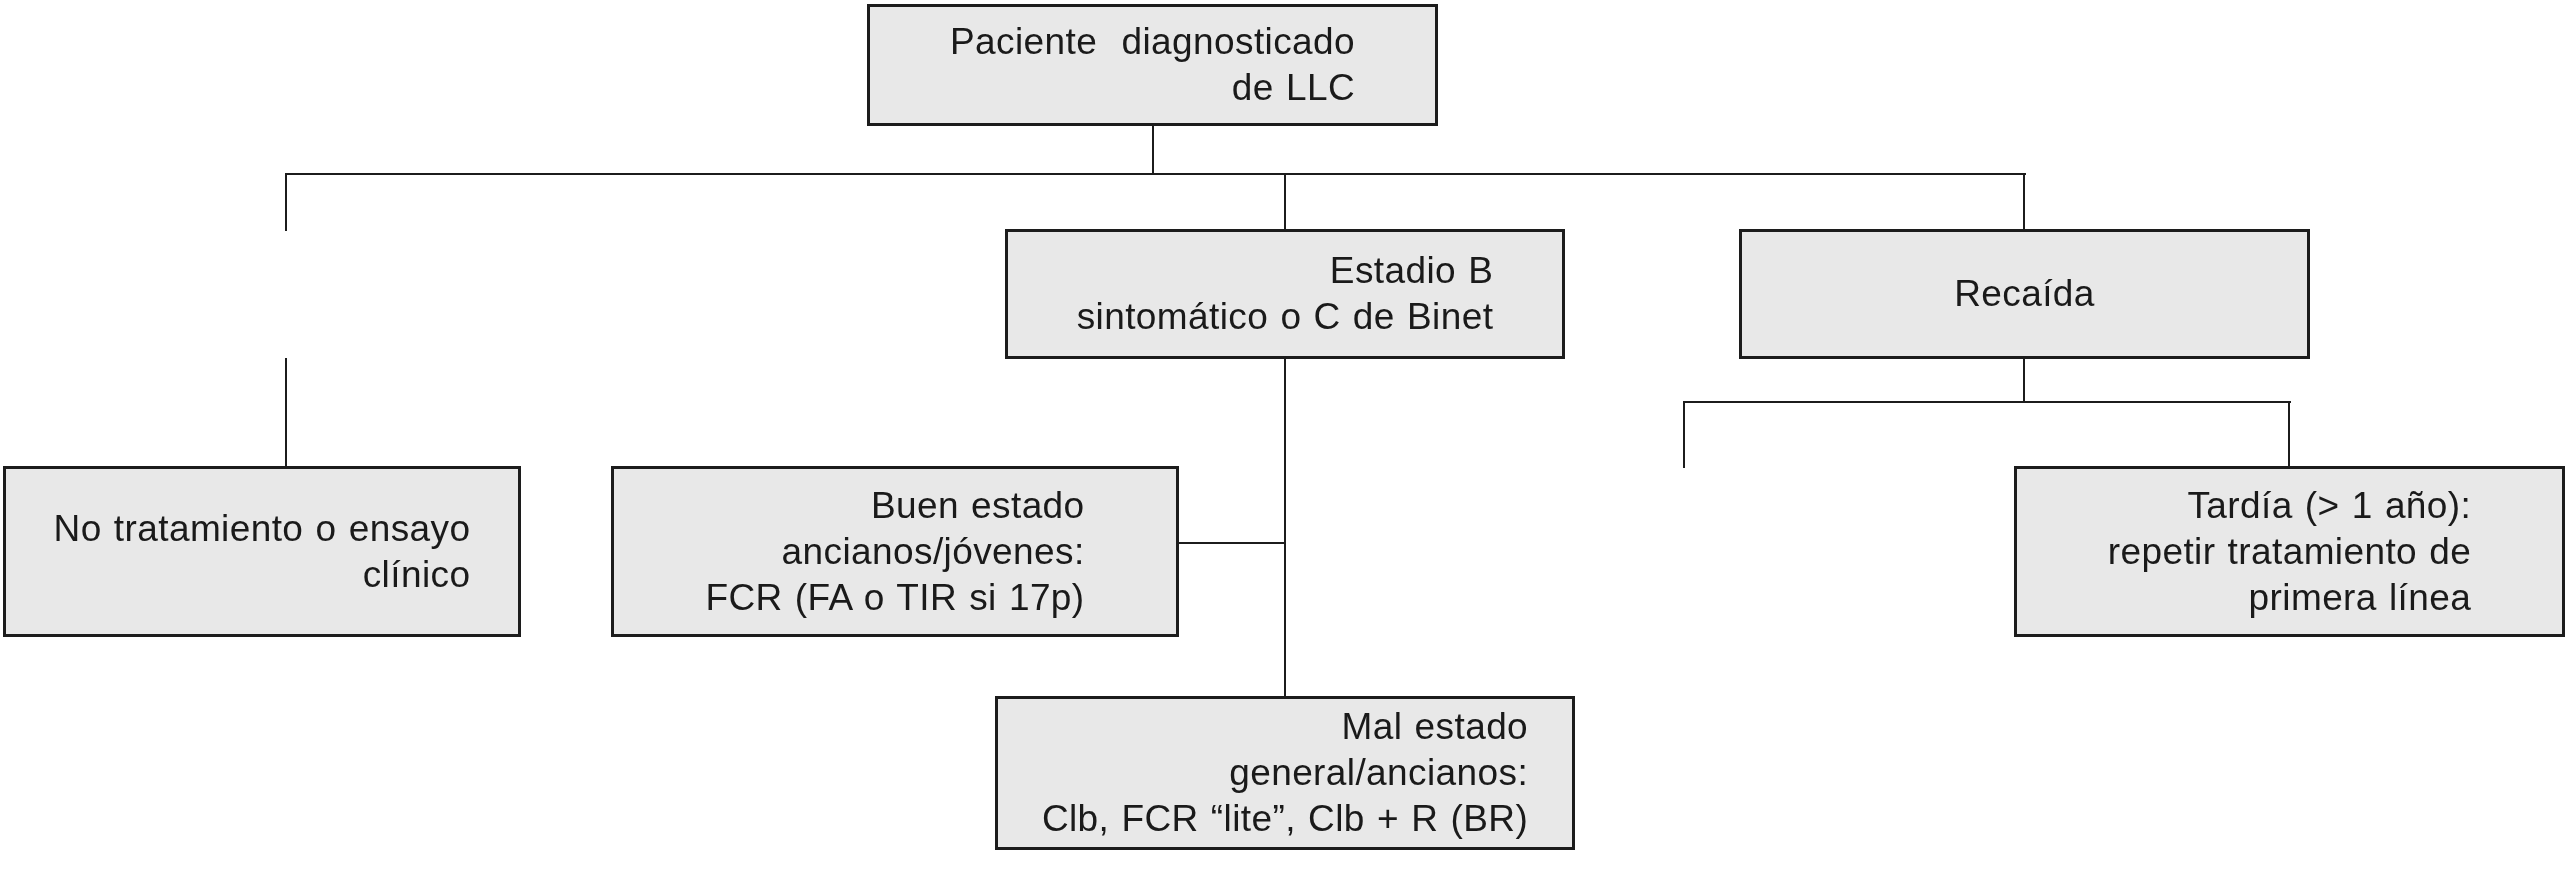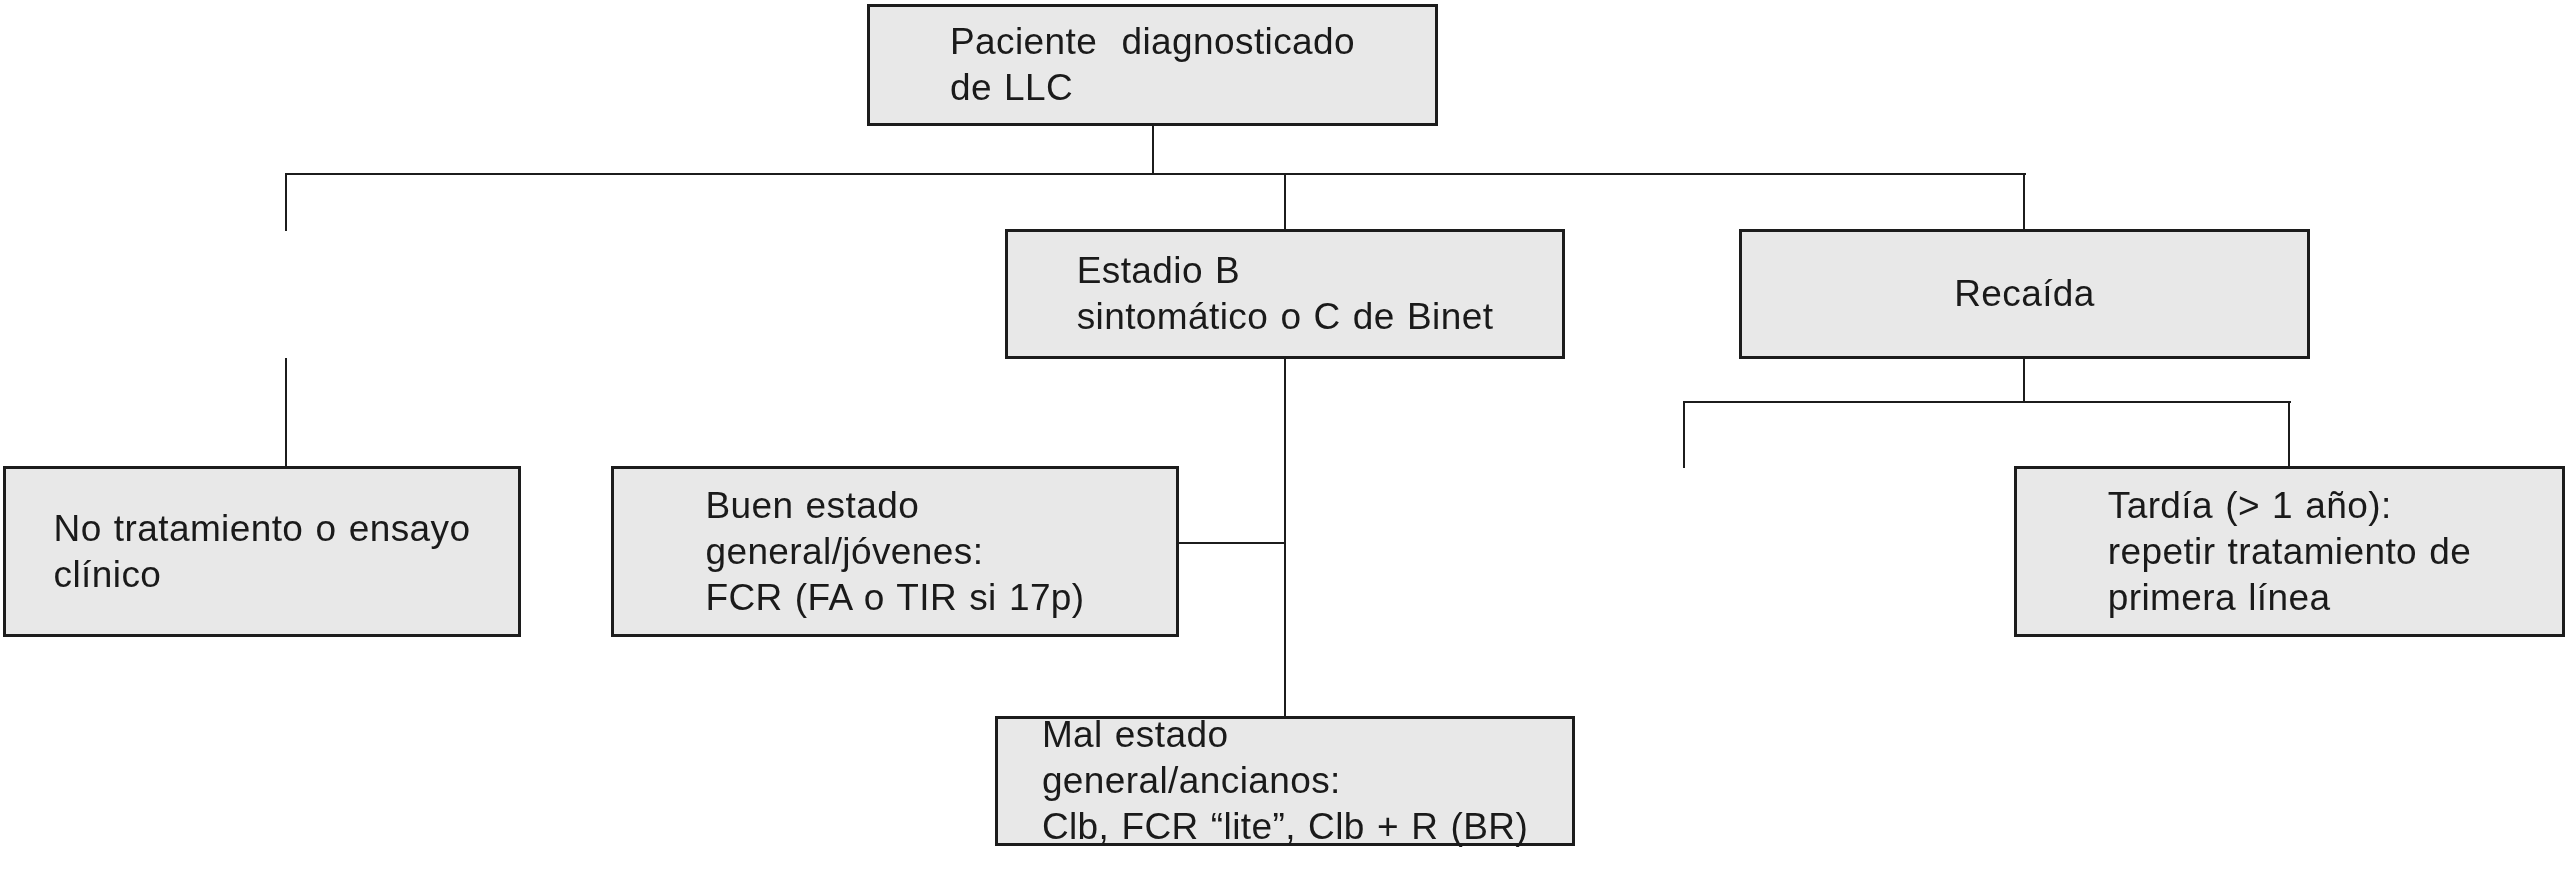--- a/index.html
+++ b/index.html
@@ -9,21 +9,21 @@
     background:var(--bg,#ffffff);
     font-family:"Liberation Sans",sans-serif;
     overflow:hidden;
   }
   .node{
     position:absolute;
     box-sizing:border-box;
     background:var(--fill,#e8e8e8);
     border:3px solid var(--stroke,#1c1c1c);
     display:flex;align-items:center;justify-content:center;
-    text-align:left;
+    text-align:right;
   }
   .node .label{
     white-space:pre-wrap;
     font-size:37px;
     line-height:46px;
     color:var(--text,#1a1a1a);
     word-spacing:1.5px;
     letter-spacing:0.4px;
   }
   .lh,.lv{position:absolute;background:var(--stroke,#1c1c1c);}
@@ -61,31 +61,31 @@
     <span class="label">Recaída</span>
   </div>
 
   <div class="node" style="left:3px;top:466px;width:518px;height:171px">
     <span class="label">No tratamiento o ensayo
 clínico</span>
   </div>
 
   <div class="node" style="left:611px;top:466px;width:568px;height:171px">
     <span class="label">Buen estado
-general/jóvenes:
+ancianos/jóvenes:
 FCR (FA o TIR si 17p)</span>
   </div>
 
 
   <div class="node" style="left:2014px;top:466px;width:551px;height:171px">
     <span class="label">Tardía (&gt; 1 año):
 repetir tratamiento de
 primera línea</span>
   </div>
 
-  <div class="node" style="left:995px;top:716px;width:580px;height:130px">
+  <div class="node" style="left:995px;top:696px;width:580px;height:154px">
     <span class="label">Mal estado
 general/ancianos:
 Clb, FCR “lite”, Clb + R (BR)</span>
   </div>
 
 </div>
 
 
 </body></html>

